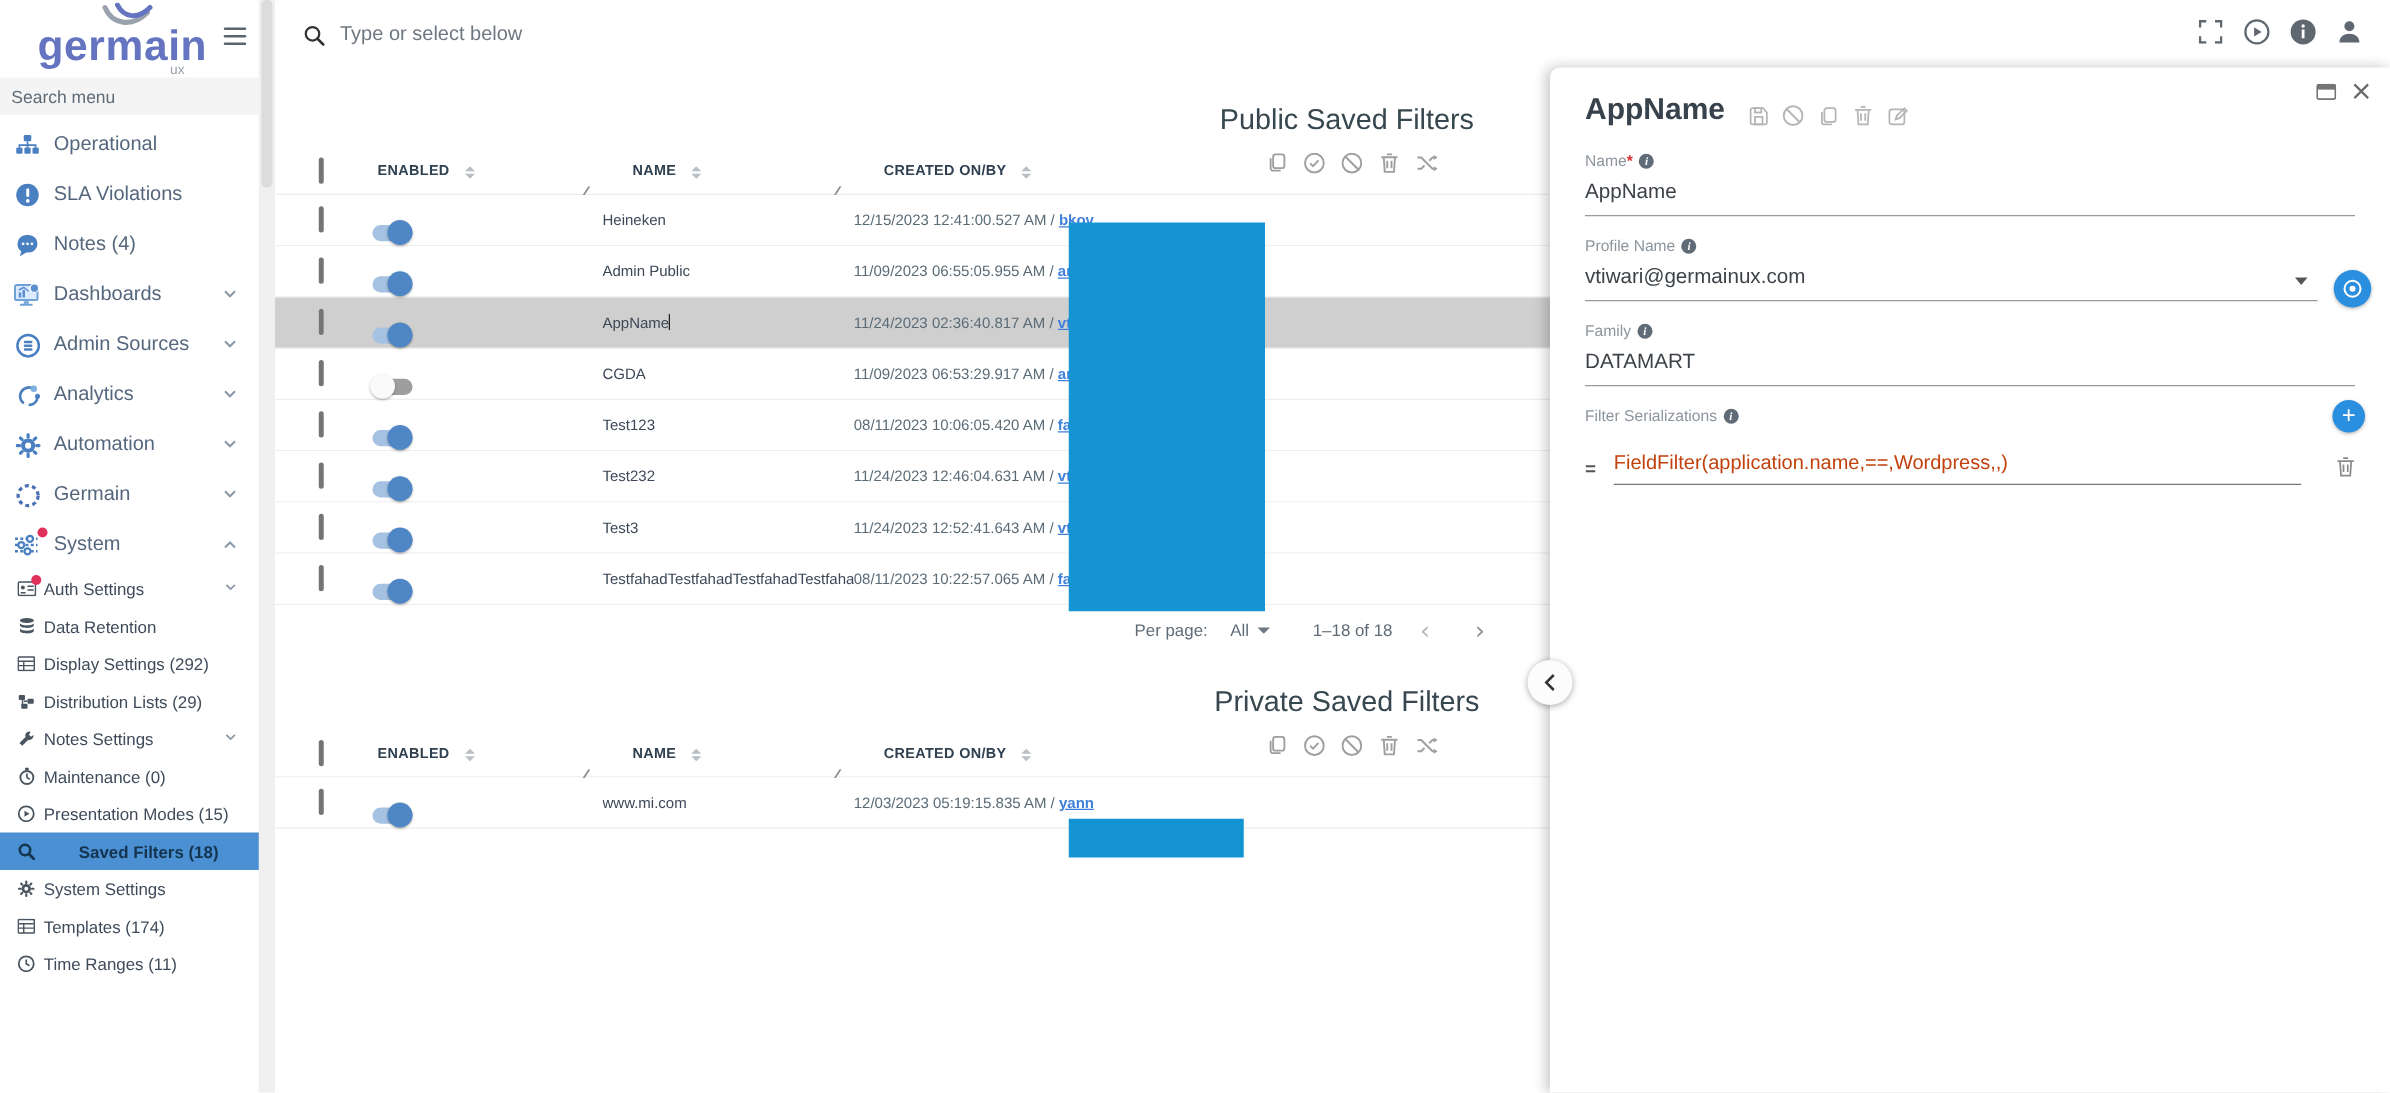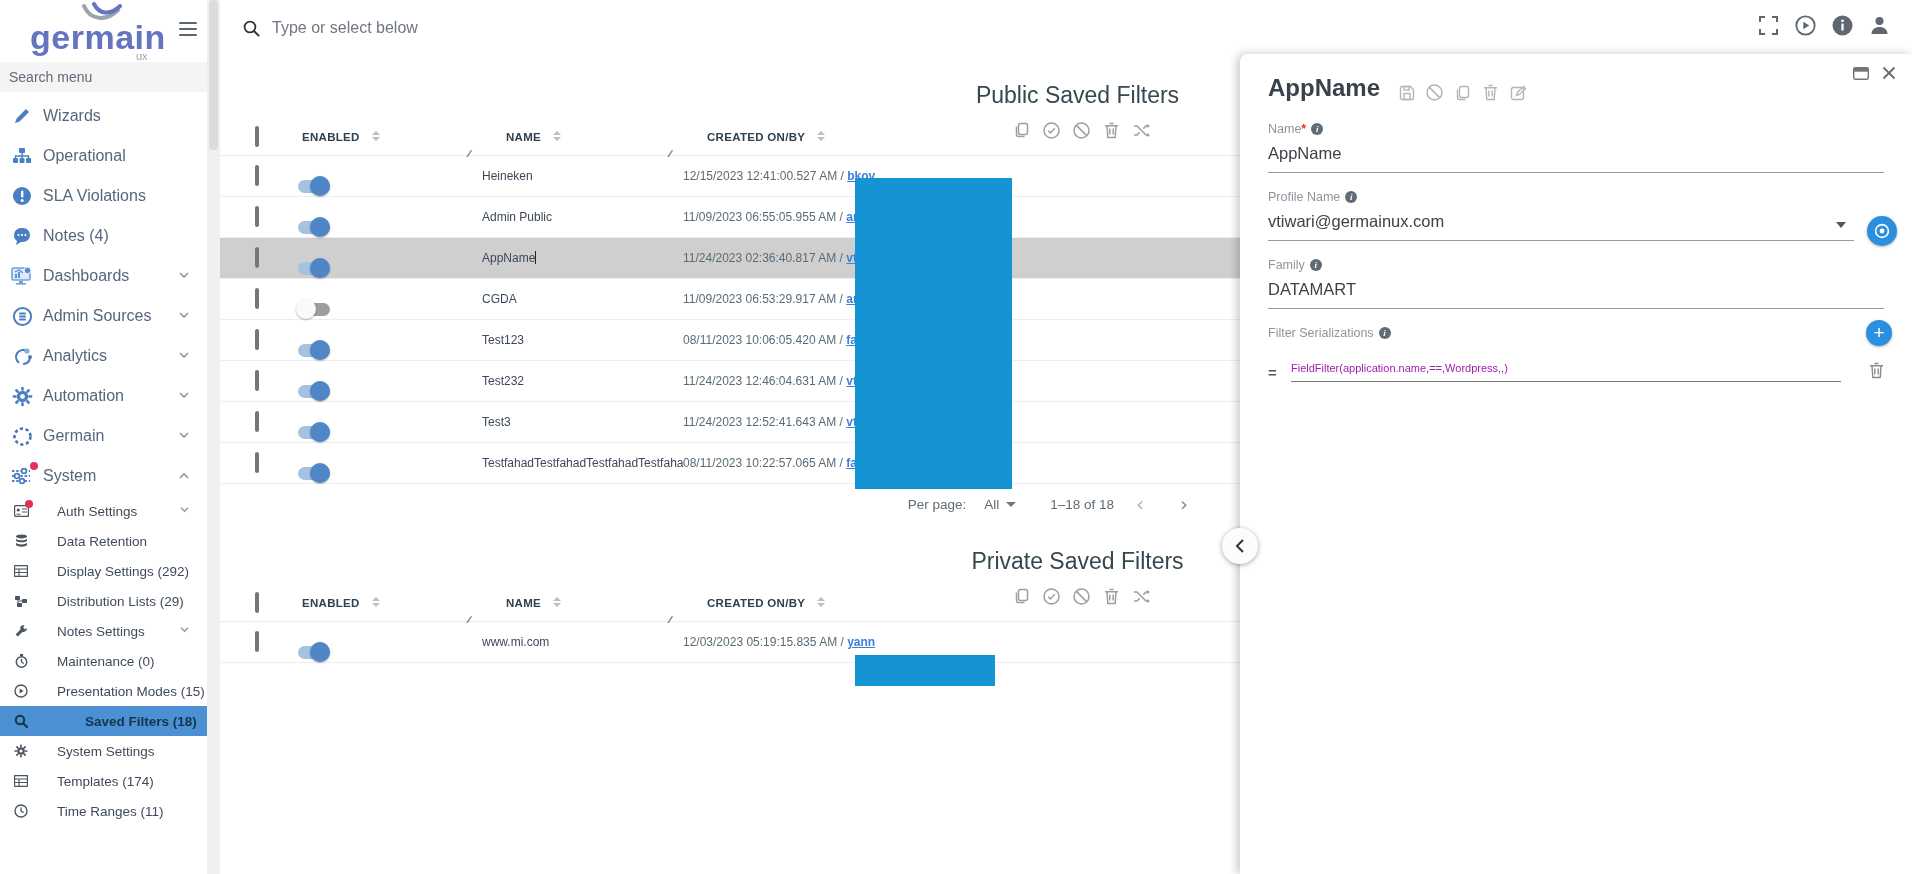--- a/index.html
+++ b/index.html
@@ -22,21 +22,21 @@
                  padding-left:9px; font-size:14px; color:#555; font-family:inherit; }
   .search-menu::placeholder { color:#5f6b76; }
 
   .nav { padding-top:4px; }
   .nav-item { position:relative; display:flex; align-items:center; height:40px; padding-left:10px; cursor:pointer; }
   .nav-item .nicon { width:24px; height:22px; display:flex; align-items:center; justify-content:center; position:relative; }
   .nav-item .nlabel { margin-left:9px; font-size:16px; color:#55677d; }
   .nav-chevron { position:absolute; right:24px; top:50%; margin-top:-4px; }
   .sub-item { position:relative; display:flex; align-items:center; height:30px; padding-left:13px; cursor:pointer; }
   .sub-item .sicon { width:16px; height:16px; display:flex; align-items:center; justify-content:center; position:relative; }
-  .sub-item .slabel { margin-left:28px; font-size:13.5px; color:#3f4b5a; }
+  .sub-item .slabel { margin-left:6px; font-size:13.5px; color:#3f4b5a; }
   .sub-item.selected { background:#4a90d2;gap:28px; }
   .sub-item.selected .slabel { color:#14344f; font-weight:bold; }
   .red-dot { position:absolute; width:8px; height:8px; background:#e0315a; border-radius:50%; top:-3px; right:-4px; }
 
   
   .main { position:absolute; left:213px; top:4px; width:1699px; height:874px; background:#fff; }
   .topbar { position:relative; height:48px; background:#fff; }
   .topsearch { position:absolute; left:30px; top:6px; width:1200px; height:36px; display:flex; align-items:center; }
   .topsearch input { border:none; outline:none; font-size:16px; color:#333; width:900px; margin-left:12px; font-family:inherit; }
   .topsearch input::placeholder { color:#6f7781; }
@@ -45,21 +45,21 @@
 
   .content { padding-left:30px; }
   .section-head { display:flex; align-items:center; gap:10px; margin-top:30px; height:32px;flex-direction:column; }
   .section-title { font-size:23px; color:#37474f; }
   .tool-icons { display:flex; gap:12px; margin-left:8px; margin-top:2px; }
   .tool-icons .wico { width:18px; height:18px; cursor:pointer; display:flex; align-items:center; justify-content:center; }
 
   .tbl { width:1027px; margin-left:-30px; }
   .thead, .trow { display:grid; grid-template-columns:46px 186px 201px 1fr; padding-left:37px; align-items:center; }
   .thead { height:38px; margin-top:4px; border-bottom:1px solid #ededed; }
-  .th { font-size:11.5px; font-weight:bold; color:#2f4050; letter-spacing:.3px; display:flex; align-items:flex-start; gap:12px; position:relative;padding-left:24px; }
+  .th { font-size:11.5px; font-weight:bold; color:#2f4050; letter-spacing:.3px; display:flex; align-items:flex-end; gap:12px; position:relative;padding-left:24px; }
   .th-enabled { margin-left:-18px; }
   .sort { display:flex; flex-direction:column; gap:2px; cursor:pointer; }
   .sort i { display:block; width:0; height:0; border-left:4px solid transparent; border-right:4px solid transparent; }
   .sort .up { border-bottom:4px solid #b9bfc5; }
   .sort .dn { border-top:4px solid #b9bfc5; }
   .resize-h { position:absolute; left:-14px; bottom:-16px; color:#8a8a8a; font-size:10px; letter-spacing:-1px; cursor:col-resize; }
 
   .trow { height:41px; border-bottom:1px solid #eeeeee; background:#fff; }
   .trow.selected { background:#cfcfcf; }
   .cell-name { font-size:12px; color:#3c4858; white-space:nowrap; overflow:hidden; }
@@ -105,21 +105,21 @@
   .fvalue { font-size:16.5px; color:#3c4248; padding:8px 0 9px 0; border-bottom:1px solid #9a9a9a; }
   .fvalue.short { margin-right:30px; position:relative; }
   .sel-caret { position:absolute; right:8px; bottom:12px; width:0; height:0; border-left:5px solid transparent; border-right:5px solid transparent; border-top:6px solid #555; }
   .target-btn { position:absolute; right:-13px; top:26px; width:30px; height:30px; border-radius:50%; background:#2b8fe0;
                 display:flex; align-items:center; justify-content:center; box-shadow:0 1px 3px rgba(0,0,0,.3); cursor:pointer; }
   .ser-head { display:flex; align-items:flex-start; justify-content:space-between; }
   .plus-btn { width:26px; height:26px; border-radius:50%; background:#2b8fe0; color:#fff; display:flex; align-items:center; justify-content:center;
               font-size:19px; margin-top:-6px; margin-right:-8px; box-shadow:0 1px 3px rgba(0,0,0,.3); cursor:pointer; }
   .ser-row { display:flex; align-items:center; margin-top:16px; }
   .drag-handle { width:14px; color:#555; font-size:15px; font-weight:bold; cursor:grab; }
-  .ser-value { flex:1; margin-left:9px; margin-right:28px; font-size:11px; color:#a21caf; padding-bottom:7px; border-bottom:1px solid #777; }
+  .ser-value { flex:1; margin-left:9px; margin-right:28px; font-size:16px; color:#c2410c; padding-bottom:7px; border-bottom:1px solid #777; }
   .ser-trash { cursor:pointer; margin-top:-4px; }
 
   .collapse-btn { position:absolute; left:1222px; top:528px; width:36px; height:36px; border-radius:50%;
                   background:#fcfcfc; box-shadow:0 1px 5px rgba(0,0,0,.35); z-index:12; display:flex;
                   align-items:center; justify-content:center; cursor:pointer; }
 
   svg { display:block; }
 </style>
 </head>
 <body>
@@ -135,28 +135,20 @@
     <div class="hamburger">
         <div></div>
         <div></div>
         <div></div>
       </div>
   </div>
   <input class="search-menu" placeholder="Search menu" style="">
 
   <div class="nav">
 
-    <div class="nav-item">
-      <span class="nicon">
-        <svg width="20" height="20" viewBox="0 0 20 20">
-            <path d="M3 17l1.6-4.6L14 3l3 3-9.4 9.4L3 17z" fill="#4a7fc1"></path>
-          </svg>
-      </span>
-      <span class="nlabel">Wizards</span>
-    </div>
 
     <div class="nav-item">
       <span class="nicon">
         <svg width="20" height="20" viewBox="0 0 20 20" fill="#4a7fc1">
             <rect x="7" y="2" width="6" height="5" rx="1"></rect>
             <rect x="1" y="12" width="5" height="5" rx="1"></rect>
             <rect x="7.5" y="12" width="5" height="5" rx="1"></rect>
             <rect x="14" y="12" width="5" height="5" rx="1"></rect>
             <path d="M10 7v3M3.5 12v-2h13v2M10 10v2" stroke="#4a7fc1" stroke-width="1.4" fill="none"></path>
           </svg>

